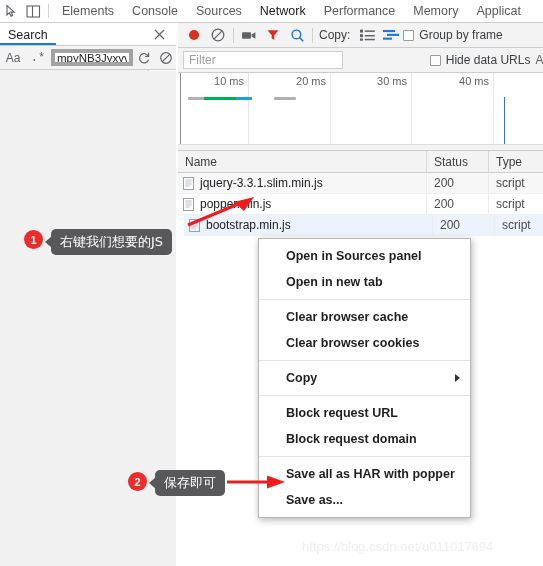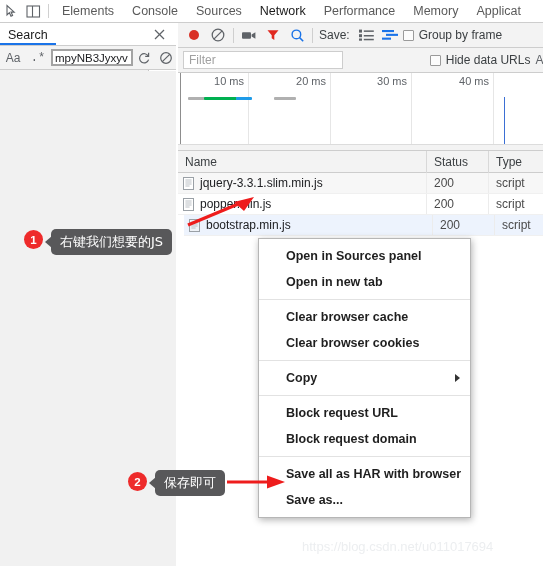--- a/index.html
+++ b/index.html
@@ -111,21 +111,21 @@
     font-size: 12px;
     color: #5f6368;
     width: 24px;
     text-align: center;
     flex: none;
     font-family: "Liberation Mono", monospace;
   }
   .search-input {
     width: 82px;
     height: 17px;
-    border: 2px solid #a3a3a3;
+    border: 4px solid #a3a3a3;
     background: #ffffff;
     font-size: 11.5px;
     font-family: "Liberation Sans", sans-serif;
     color: #202124;
     padding: 0 2px;
     box-sizing: border-box;
     outline: none;
     margin-left: 1px;
   }
   .tb-ic {
@@ -525,21 +525,21 @@
         <path d="M1.5 2.3 L12.5 2.3 L8.3 7.2 L8.3 12 L5.7 10.3 L5.7 7.2 Z" fill="#e0281f"></path>
       </svg>
     </div>
     <div class="net-ic">
       <svg width="15" height="15" viewBox="0 0 15 15">
         <circle cx="6.4" cy="6.4" r="4.3" fill="none" stroke="#1a73e8" stroke-width="1.4"></circle>
         <line x1="9.6" y1="9.6" x2="13.2" y2="13.2" stroke="#1a73e8" stroke-width="1.5"></line>
       </svg>
     </div>
     <div class="net-sep"></div>
-    <div class="view-label">Save:</div>
+    <div class="view-label">Copy:</div>
     <div class="net-ic">
       <svg width="15" height="12" viewBox="0 0 15 12">
         <rect x="0" y="0.6" width="3" height="3" fill="#5f6368"></rect>
         <rect x="4.8" y="1.4" width="10" height="1.5" fill="#5f6368"></rect>
         <rect x="0" y="5.2" width="3" height="3" fill="#5f6368"></rect>
         <rect x="4.8" y="6" width="10" height="1.5" fill="#5f6368"></rect>
         <rect x="0" y="9.5" width="3" height="2.2" fill="#5f6368"></rect>
         <rect x="4.8" y="9.8" width="10" height="1.5" fill="#5f6368"></rect>
       </svg>
     </div>
@@ -654,21 +654,21 @@
   <div class="ctx-item">Clear browser cookies</div>
   <div class="ctx-sep"></div>
   <div class="ctx-item">
     <span>Copy</span>
     <span class="ctx-arrow"></span>
   </div>
   <div class="ctx-sep"></div>
   <div class="ctx-item">Block request URL</div>
   <div class="ctx-item">Block request domain</div>
   <div class="ctx-sep"></div>
-  <div class="ctx-item">Save all as HAR with browser</div>
+  <div class="ctx-item">Save all as HAR with popper</div>
   <div class="ctx-item">Save as...</div>
 </div>
 
 <div class="anno-arrow" style="left:186px; top:196px;">
   <svg width="70" height="32" viewBox="0 0 70 32">
     <line x1="2" y1="29" x2="57" y2="6" stroke="#ee1c1c" stroke-width="3.2"></line>
     <path d="M68 1 L48 6 L58 15 Z" fill="#ee1c1c"></path>
   </svg>
 </div>
 <div class="anno-badge" style="left:24px; top:230px;">1</div>

